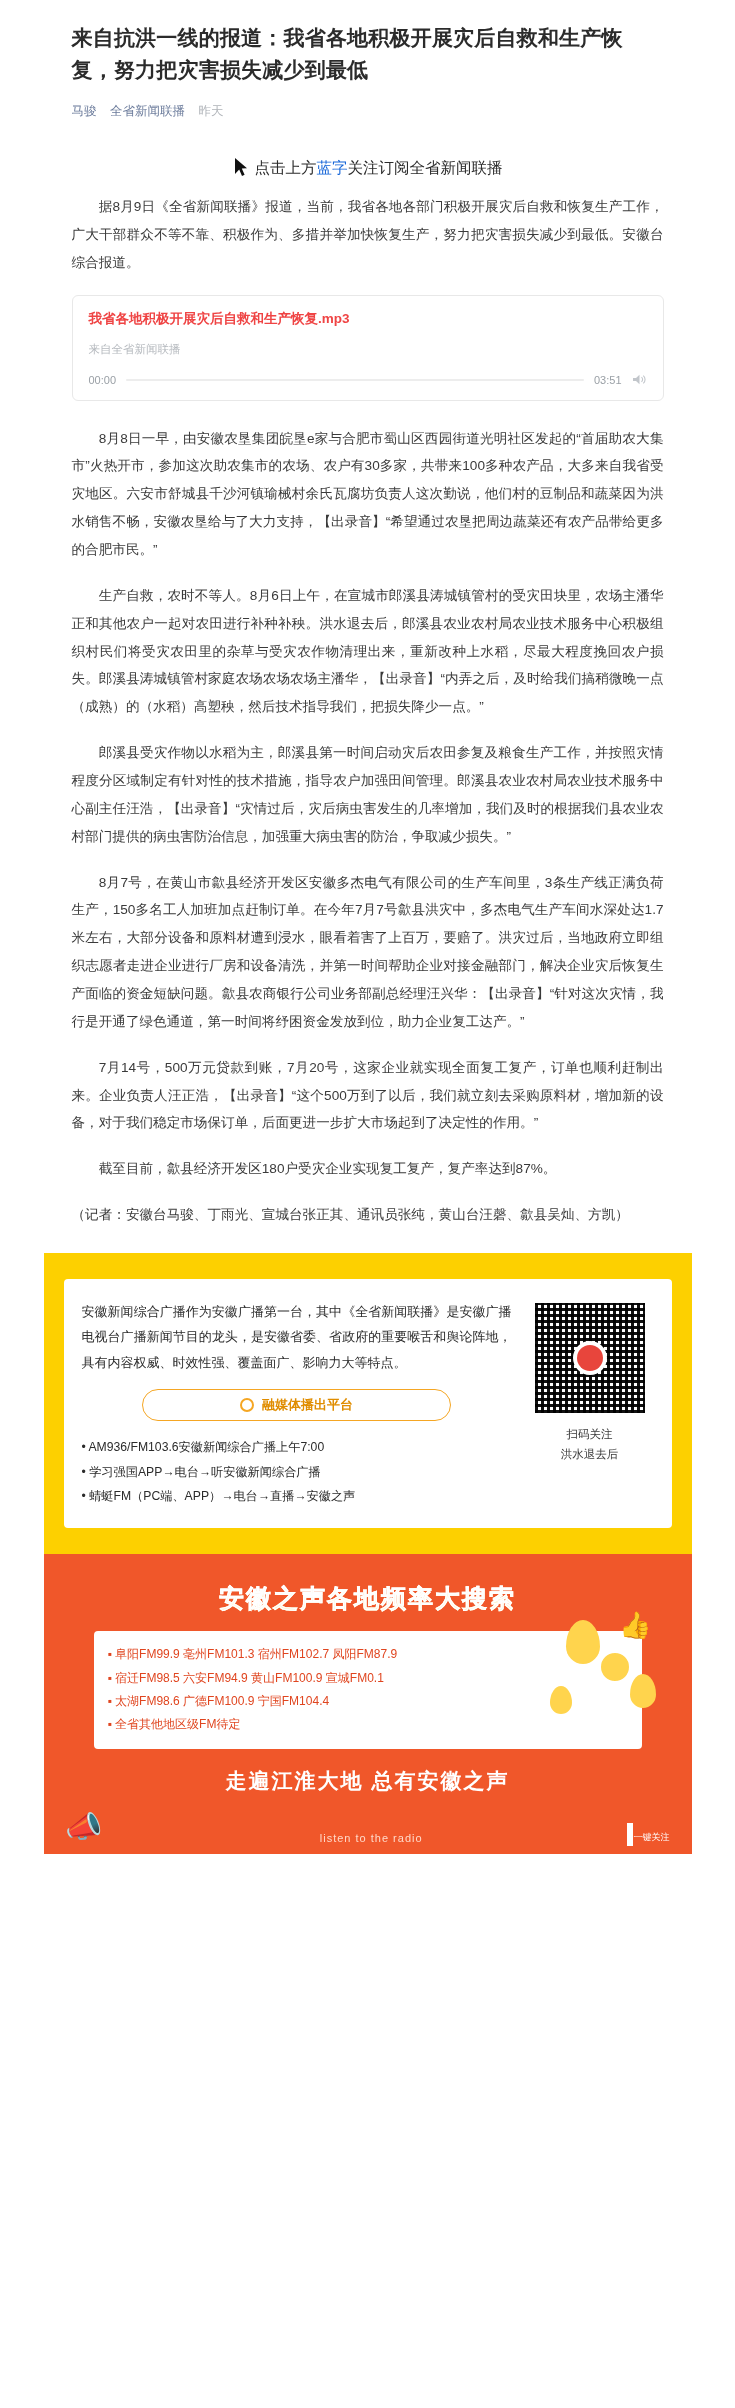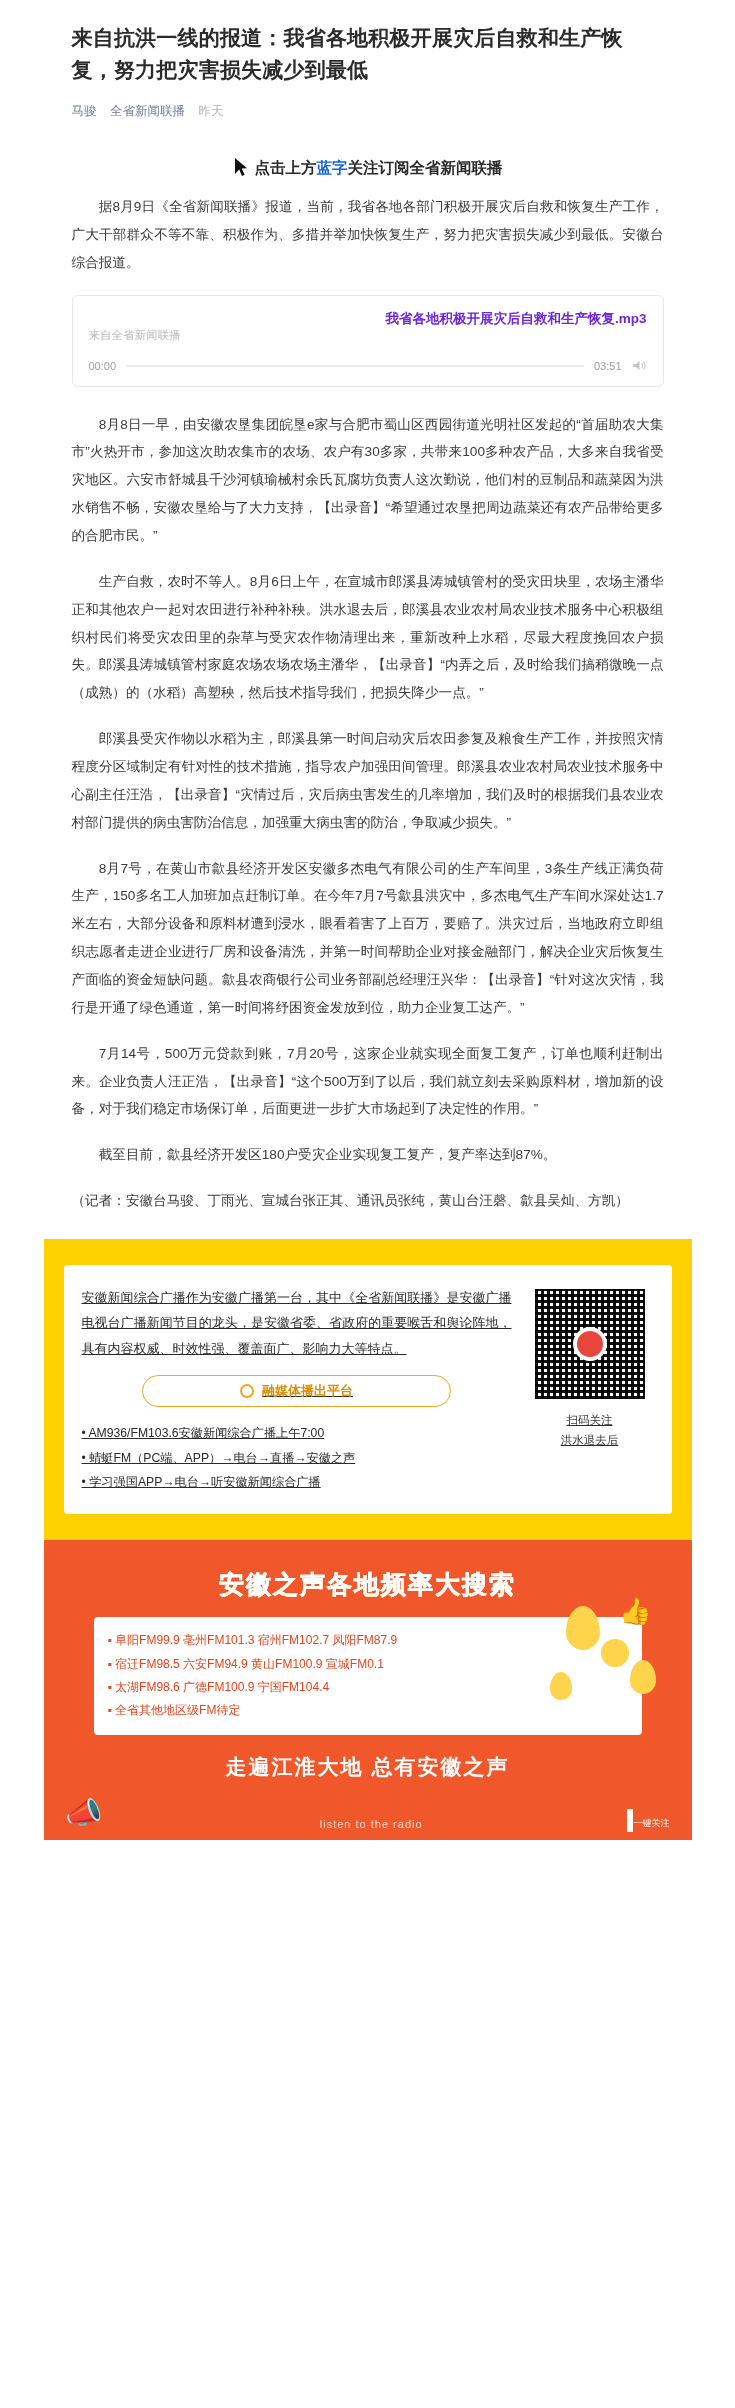--- a/index.html
+++ b/index.html
@@ -26,21 +26,21 @@
   .meta .time { color: #b0b4b9; text-align: right; }
 
   .content { padding: 0 28px; }
 
   .follow-block {
     text-align: center;
     padding: 26px 0 10px 0;
   }
   .follow-line1 {
     font-size: 15.5px;
-    font-weight: 700;
+    font-weight: 400;
     color: #2b2b2b;
     line-height: 2.0;
     position: relative;
     display: inline-block;
   }
   .cursor-icon {
     display: inline-block;
     width: 16px; height: 20px;
     position: relative;
     vertical-align: -4px;
@@ -69,43 +69,41 @@
   .audio-card {
     border: 1px solid #e8e8e8;
     border-radius: 6px;
     padding: 14px 16px 12px 16px;
     margin: 6px 0 24px 0;
     background: #fff;
   }
   .audio-title {
     font-size: 13.5px;
     font-weight: 700;
-    color: #6d28d9;
-    margin-bottom: 0;
-    text-align: right;
+    color: #ef4444;
+    margin-bottom: 14px;
   }
   .audio-sub { font-size: 11.5px; color: #b5b9be; margin-bottom: 16px; }
   .audio-row {
     display: flex; align-items: center; gap: 10px;
     font-size: 11px; color: #9aa0a6;
   }
   .audio-bar {
     flex: 1; height: 2px; background: #ededed; border-radius: 2px; position: relative;
   }
   .audio-bar::after{
     content:""; position:absolute; left:0; top:0; height:2px; width:0%; background:#3aa0ff; border-radius:2px;
   }
   .vol-icon { color: #b8bcc1; font-size: 13px; line-height: 1; }
 
   
   .promo {
     background: #fdd000;
     padding: 26px 20px;
     margin-top: 24px;
-    text-decoration: underline;
   }
   .promo-inner {
     background: #fff;
     border-radius: 4px;
     padding: 20px 18px;
     display: flex;
     gap: 14px;
   }
   .promo-left { flex: 1; }
   .promo-text {
@@ -275,22 +273,22 @@
   <div class="promo">
     <div class="promo-inner">
       <div class="promo-left">
         <div class="promo-text">安徽新闻综合广播作为安徽广播第一台，其中《全省新闻联播》是安徽广播电视台广播新闻节目的龙头，是安徽省委、省政府的重要喉舌和舆论阵地，具有内容权威、时效性强、覆盖面广、影响力大等特点。</div>
         <div class="promo-pill">
           <span class="ring"></span>
           <span>融媒体播出平台</span>
         </div>
         <div class="promo-list">
           <div>• AM936/FM103.6安徽新闻综合广播上午7:00</div>
+          <div>• 学习强国APP→电台→听安徽新闻综合广播</div>
           <div>• 蜻蜓FM（PC端、APP）→电台→直播→安徽之声</div>
-          <div>• 学习强国APP→电台→听安徽新闻综合广播</div>
         </div>
       </div>
       <div class="promo-right">
         <div class="qr"></div>
         <div class="qr-cap">
           <div>扫码关注</div>
           <div>洪水退去后</div>
         </div>
       </div>
     </div>

